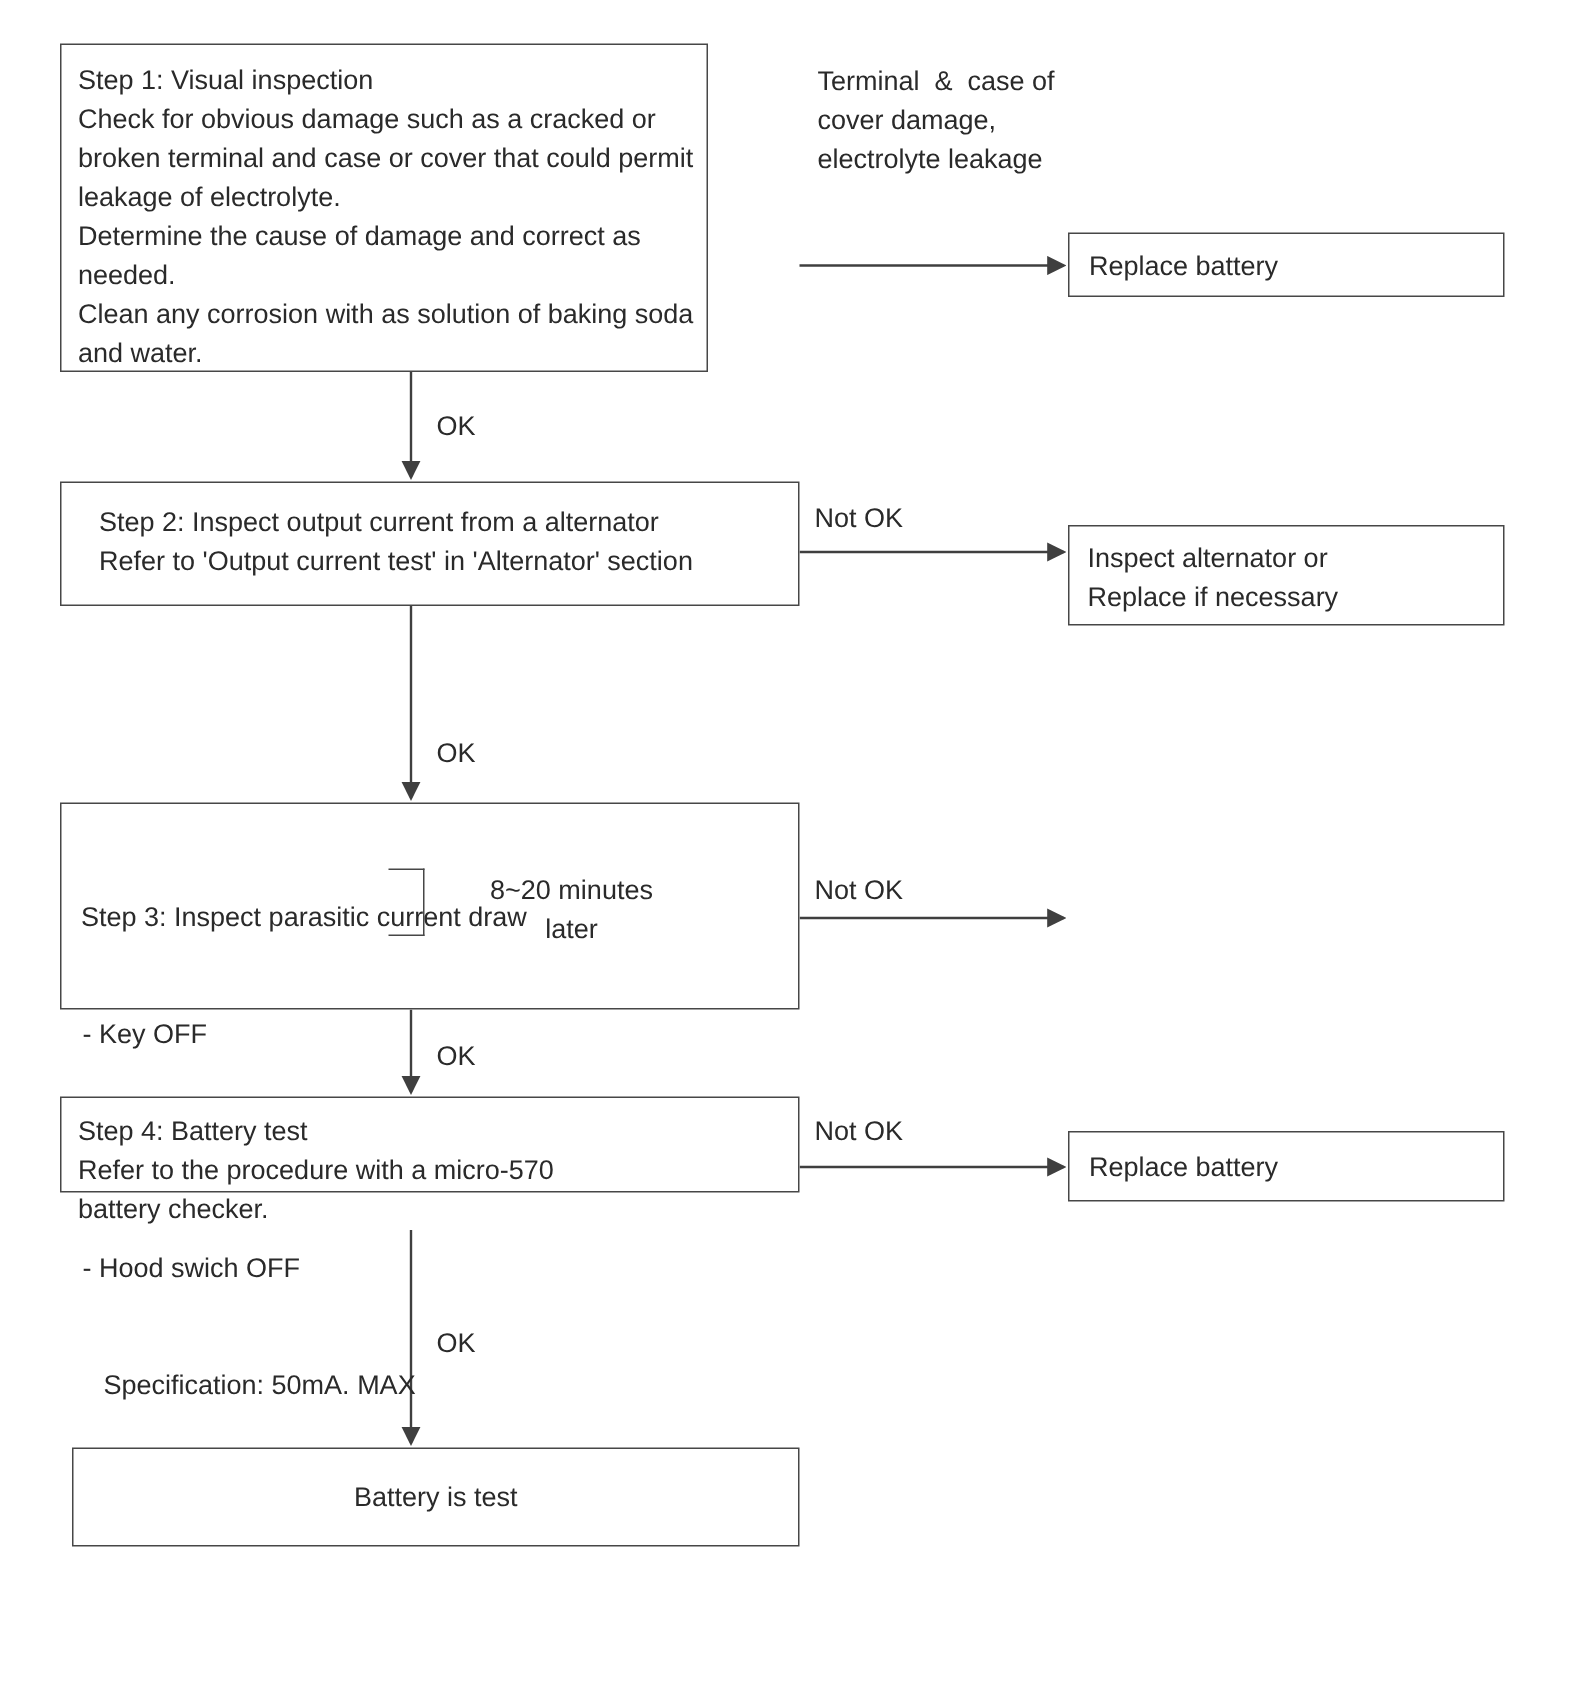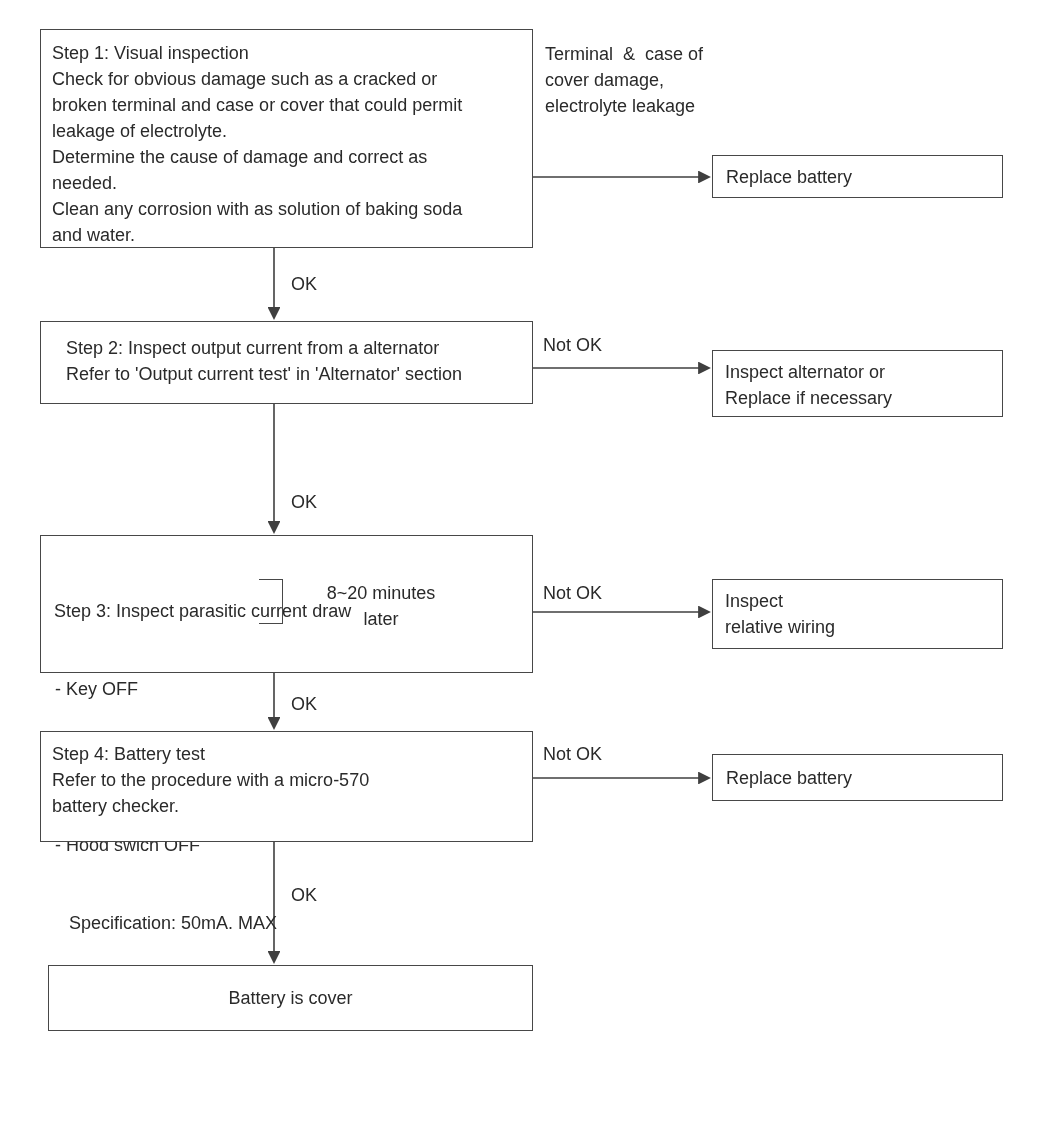--- a/index.html
+++ b/index.html
@@ -23,21 +23,21 @@
   .box {
     position: absolute;
     border: 1.5px solid #474747;
     background: #ffffff;
     white-space: pre-wrap;
   }
   .label {
     position: absolute;
     white-space: pre-wrap;
   }
-  #step1-box   { left: 40px;  top: 29px;  width: 493px; height: 219px; padding: 10px 8px 0 11px; }
+  #step1-box   { left: 40px;  top: 29px;  width: 432px; height: 219px; padding: 10px 8px 0 11px; }
   #branch-label{ left: 545px; top: 41px; }
   #replace-battery-top-box { left: 712px; top: 155px; width: 291px; height: 43px;
                  display: flex; align-items: center; padding-left: 13px; }
   #step2-box   { left: 40px;  top: 321px; width: 493px; height: 83px; padding: 13px 0 0 25px; }
   #inspect-alternator-box  { left: 712px; top: 350px; width: 291px; height: 67px; padding: 8px 0 0 12px; }
   #step3-box   { left: 40px;  top: 535px; width: 493px; height: 138px; padding-top: 10px; }
   .s3-line     { display: block; }
   .s3-title    { padding-left: 13px; }
   .s3-item     { padding-left: 14px; }
   .s3-spec     { padding-left: 28px; }
@@ -48,21 +48,21 @@
     border-right: 1.6px solid #474747;
     border-bottom: 1.6px solid #474747;
   }
   .s3-note     {
     position: absolute;
     left: 250px; top: 44px; width: 180px;
     text-align: center;
     white-space: pre-wrap;
   }
   #inspect-wiring-box      { left: 712px; top: 579px; width: 291px; height: 70px; padding: 8px 0 0 12px; }
-  #step4-box   { left: 40px;  top: 731px; width: 493px; height: 111px; padding: 9px 0 0 11px; }
+  #step4-box   { left: 40px;  top: 731px; width: 493px; height: 64px; padding: 9px 0 0 11px; }
   #replace-battery-bottom-box { left: 712px; top: 754px; width: 291px; height: 47px;
                  display: flex; align-items: center; padding-left: 13px; }
   #battery-good-box { left: 48px; top: 965px; width: 485px; height: 66px;
                  display: flex; align-items: center; justify-content: center; }
   #ok-label-1  { left: 291px; top: 271px; }
   #ok-label-2  { left: 291px; top: 489px; }
   #ok-label-3  { left: 291px; top: 691px; }
   #ok-label-4  { left: 291px; top: 882px; }
   #not-ok-label-1 { left: 543px; top: 332px; }
   #not-ok-label-2 { left: 543px; top: 580px; }
@@ -122,30 +122,28 @@
     <span class="s3-line s3-item">- Doors closed</span>
     <span class="s3-line s3-item">- Hood swich OFF</span>
     <span class="s3-line s3-spec">Specification: 50mA. MAX</span>
     <span class="s3-bracket"></span>
     <span class="s3-note">8~20 minutes
 later</span>
   </div>
 
   <div class="label" id="not-ok-label-2">Not OK</div>
 
-  <div class="box" id="inspect-wiring-box">Inspect
-relative wiring</div>
 
   <div class="label" id="ok-label-3">OK</div>
 
   <div class="box" id="step4-box">Step 4: Battery test
 Refer to the procedure with a micro-570
 battery checker.</div>
 
   <div class="label" id="not-ok-label-3">Not OK</div>
 
   <div class="box" id="replace-battery-bottom-box">Replace battery</div>
 
   <div class="label" id="ok-label-4">OK</div>
 
-  <div class="box" id="battery-good-box">Battery is cover</div>
+  <div class="box" id="battery-good-box">Battery is test</div>
 
 </div>
 
 </body></html>

